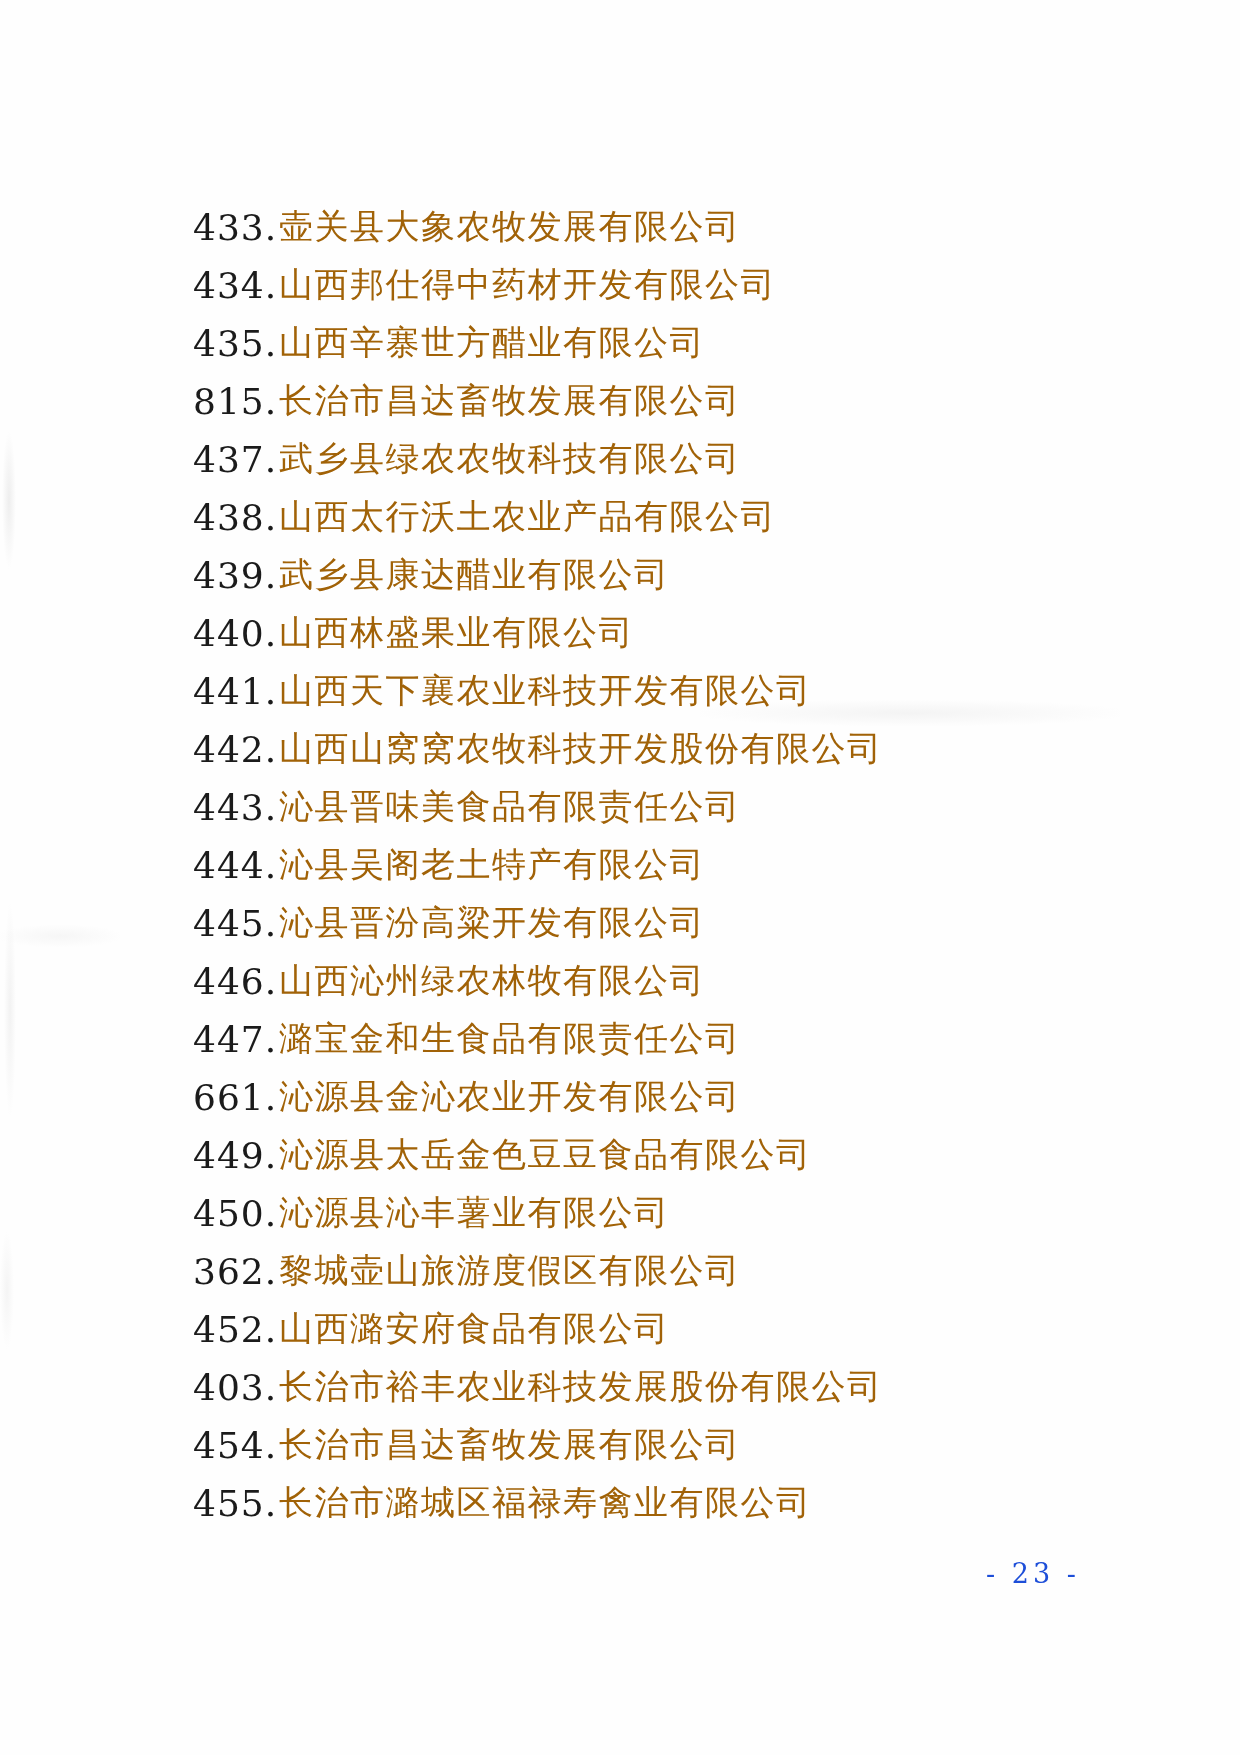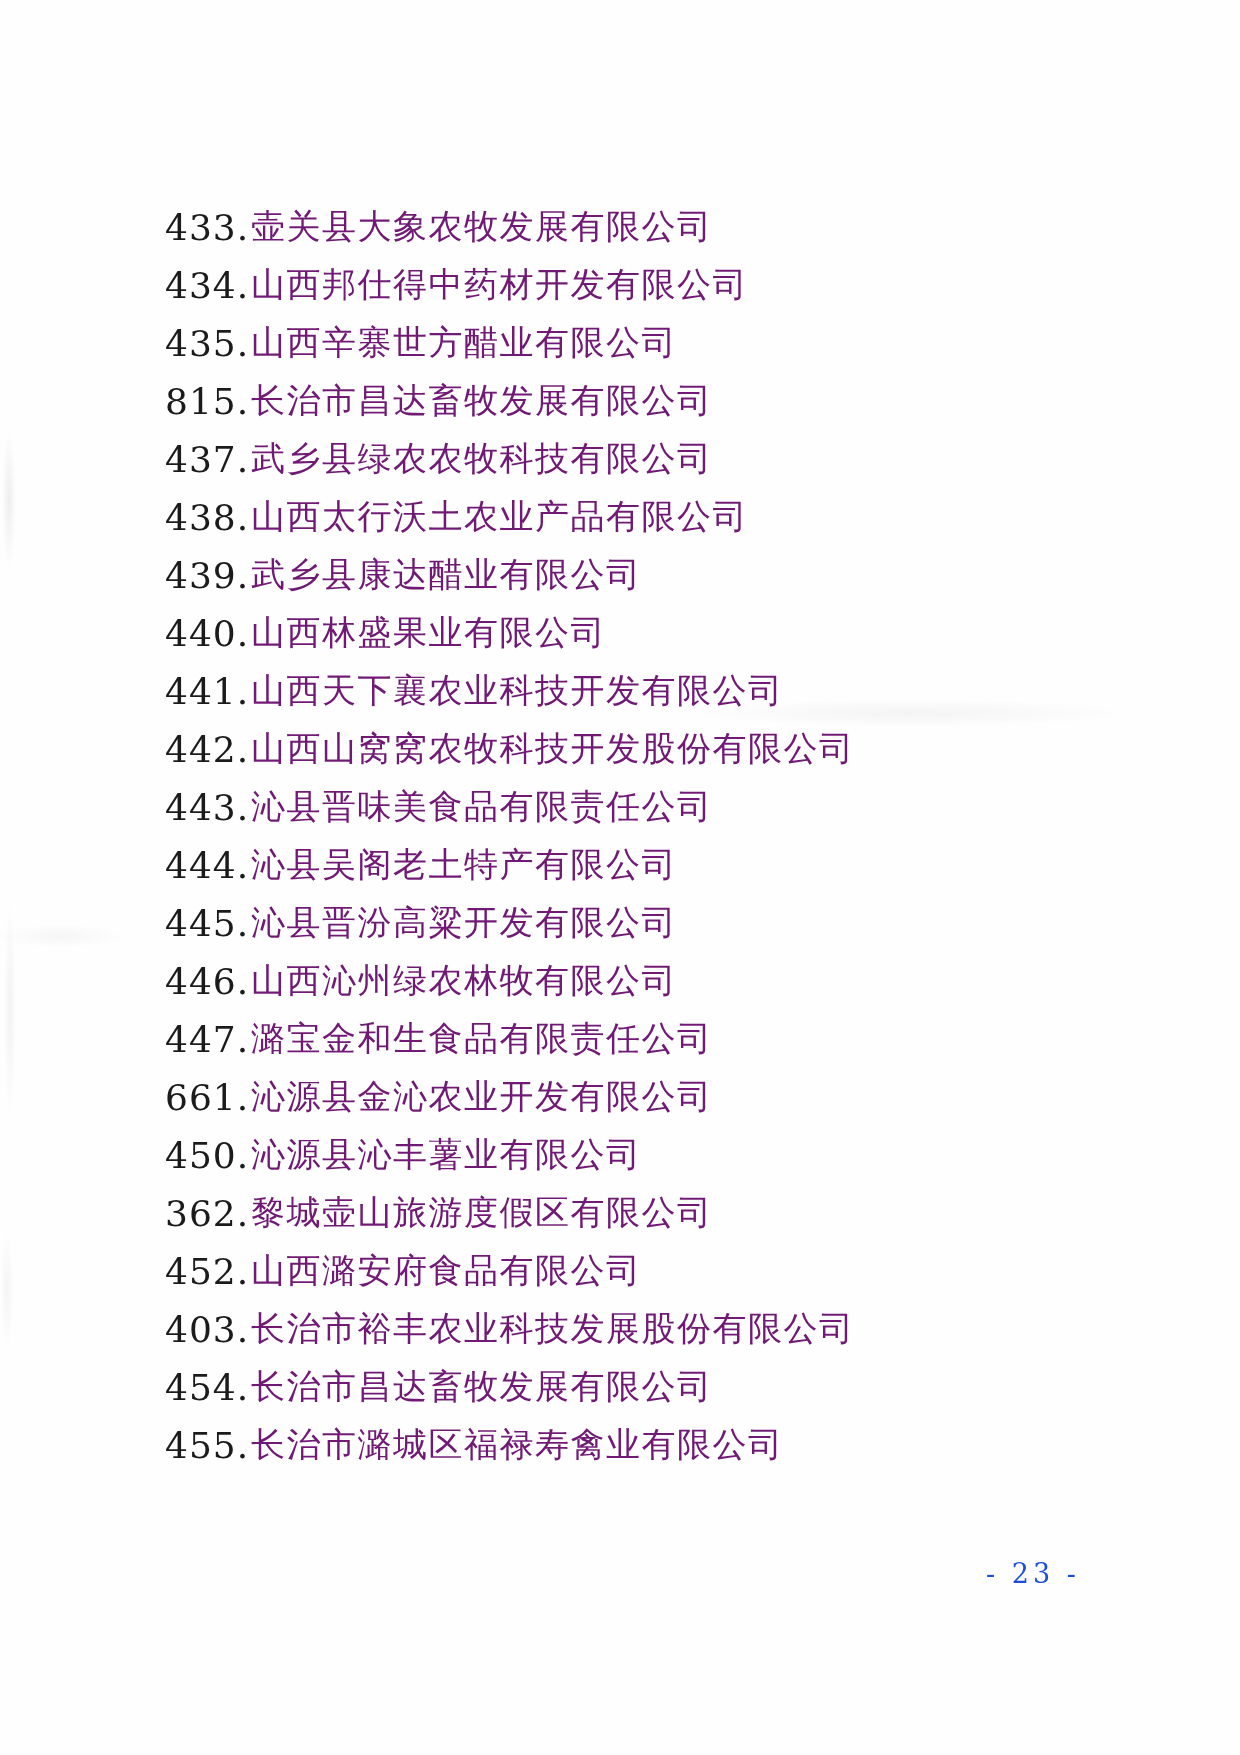--- a/index.html
+++ b/index.html
@@ -27,26 +27,27 @@
     display: flex;
     align-items: center;
     white-space: nowrap;
   }
   .num {
     display: inline-block;
     width: 86px;
     font-size: 36px;
     letter-spacing: 1px;
     color: #1b1b1b;
+    margin-left: 28px;
   }
   .name {
     display: inline-block;
     font-size: 34px;
     letter-spacing: 1.5px;
-    color: #701a75;
+    color: #a16207;
     font-weight: 400;
   }
   .page-number {
     position: absolute;
     left: 968px;
     top: 1558px;
     width: 130px;
     text-align: center;
     font-size: 27px;
     letter-spacing: 4px;
@@ -148,20 +149,24 @@
   </div>
       <div class="row">
     <span class="num">447.</span>
     <span class="name">潞宝金和生食品有限责任公司</span>
   </div>
       <div class="row">
     <span class="num">661.</span>
     <span class="name">沁源县金沁农业开发有限公司</span>
   </div>
       <div class="row">
+    <span class="num">449.</span>
+    <span class="name">沁源县太岳金色豆豆食品有限公司</span>
+  </div>
+      <div class="row">
     <span class="num">450.</span>
     <span class="name">沁源县沁丰薯业有限公司</span>
   </div>
       <div class="row">
     <span class="num">362.</span>
     <span class="name">黎城壶山旅游度假区有限公司</span>
   </div>
       <div class="row">
     <span class="num">452.</span>
     <span class="name">山西潞安府食品有限公司</span>

